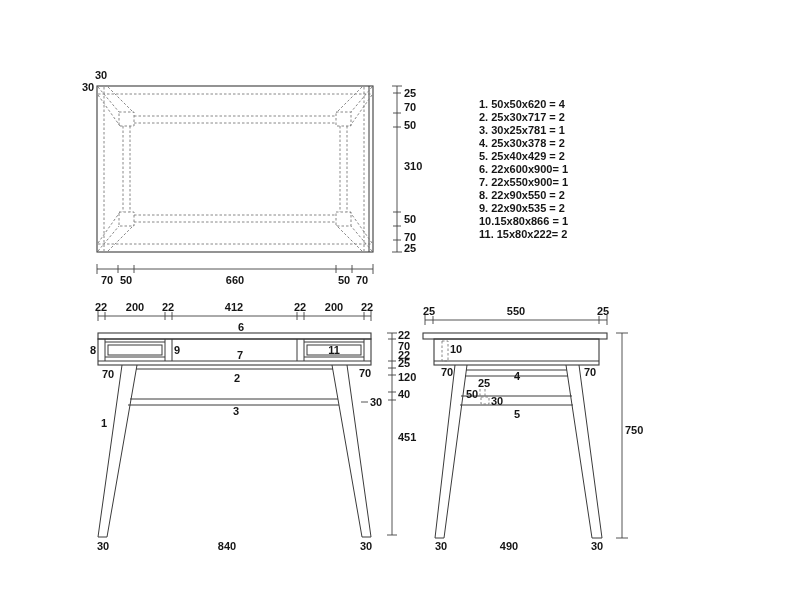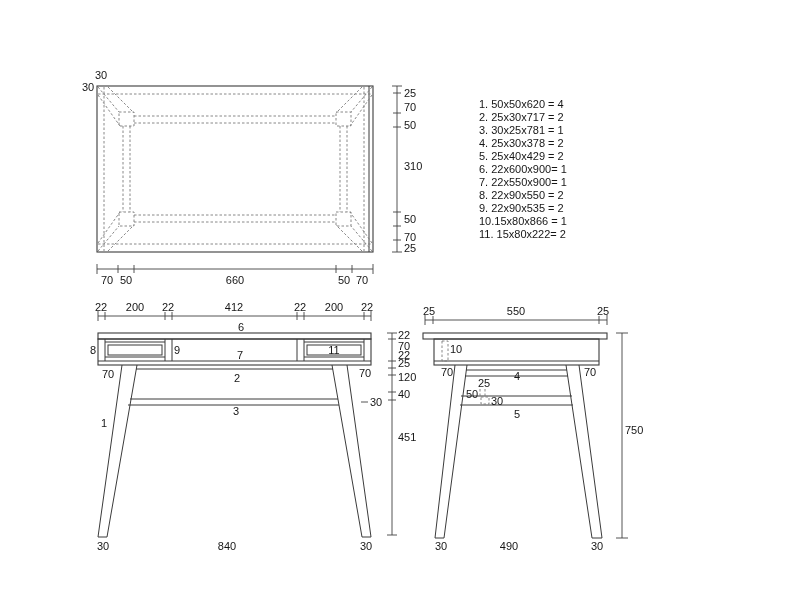--- a/index.html
+++ b/index.html
@@ -1,16 +1,16 @@
 <!DOCTYPE html>
 <html><head>
 <meta charset="utf-8">
 <style>
   html,body{margin:0;padding:0;background:#ffffff;}
-  .page{position:relative;width:792px;height:612px;background:#ffffff;overflow:hidden;}
+  .page{position:relative;width:792px;height:612px;background:#ffffff;overflow:hidden;font-weight:bold;}
   svg{display:block;}
   svg text{font-family:"Liberation Sans",sans-serif;font-size:11px;fill:#161616;}
   svg text.plbl{font-size:11px;}
   .edge{stroke:#3b3b3b;stroke-width:1.1;fill:none;}
   .edge2{stroke:#3b3b3b;stroke-width:1;fill:none;}
   .hid{stroke:#7a7a7a;stroke-width:0.9;fill:none;stroke-dasharray:2.5 2;}
   .dim{stroke:#414141;stroke-width:0.9;fill:none;}
 </style>
 </head>
 <body>

